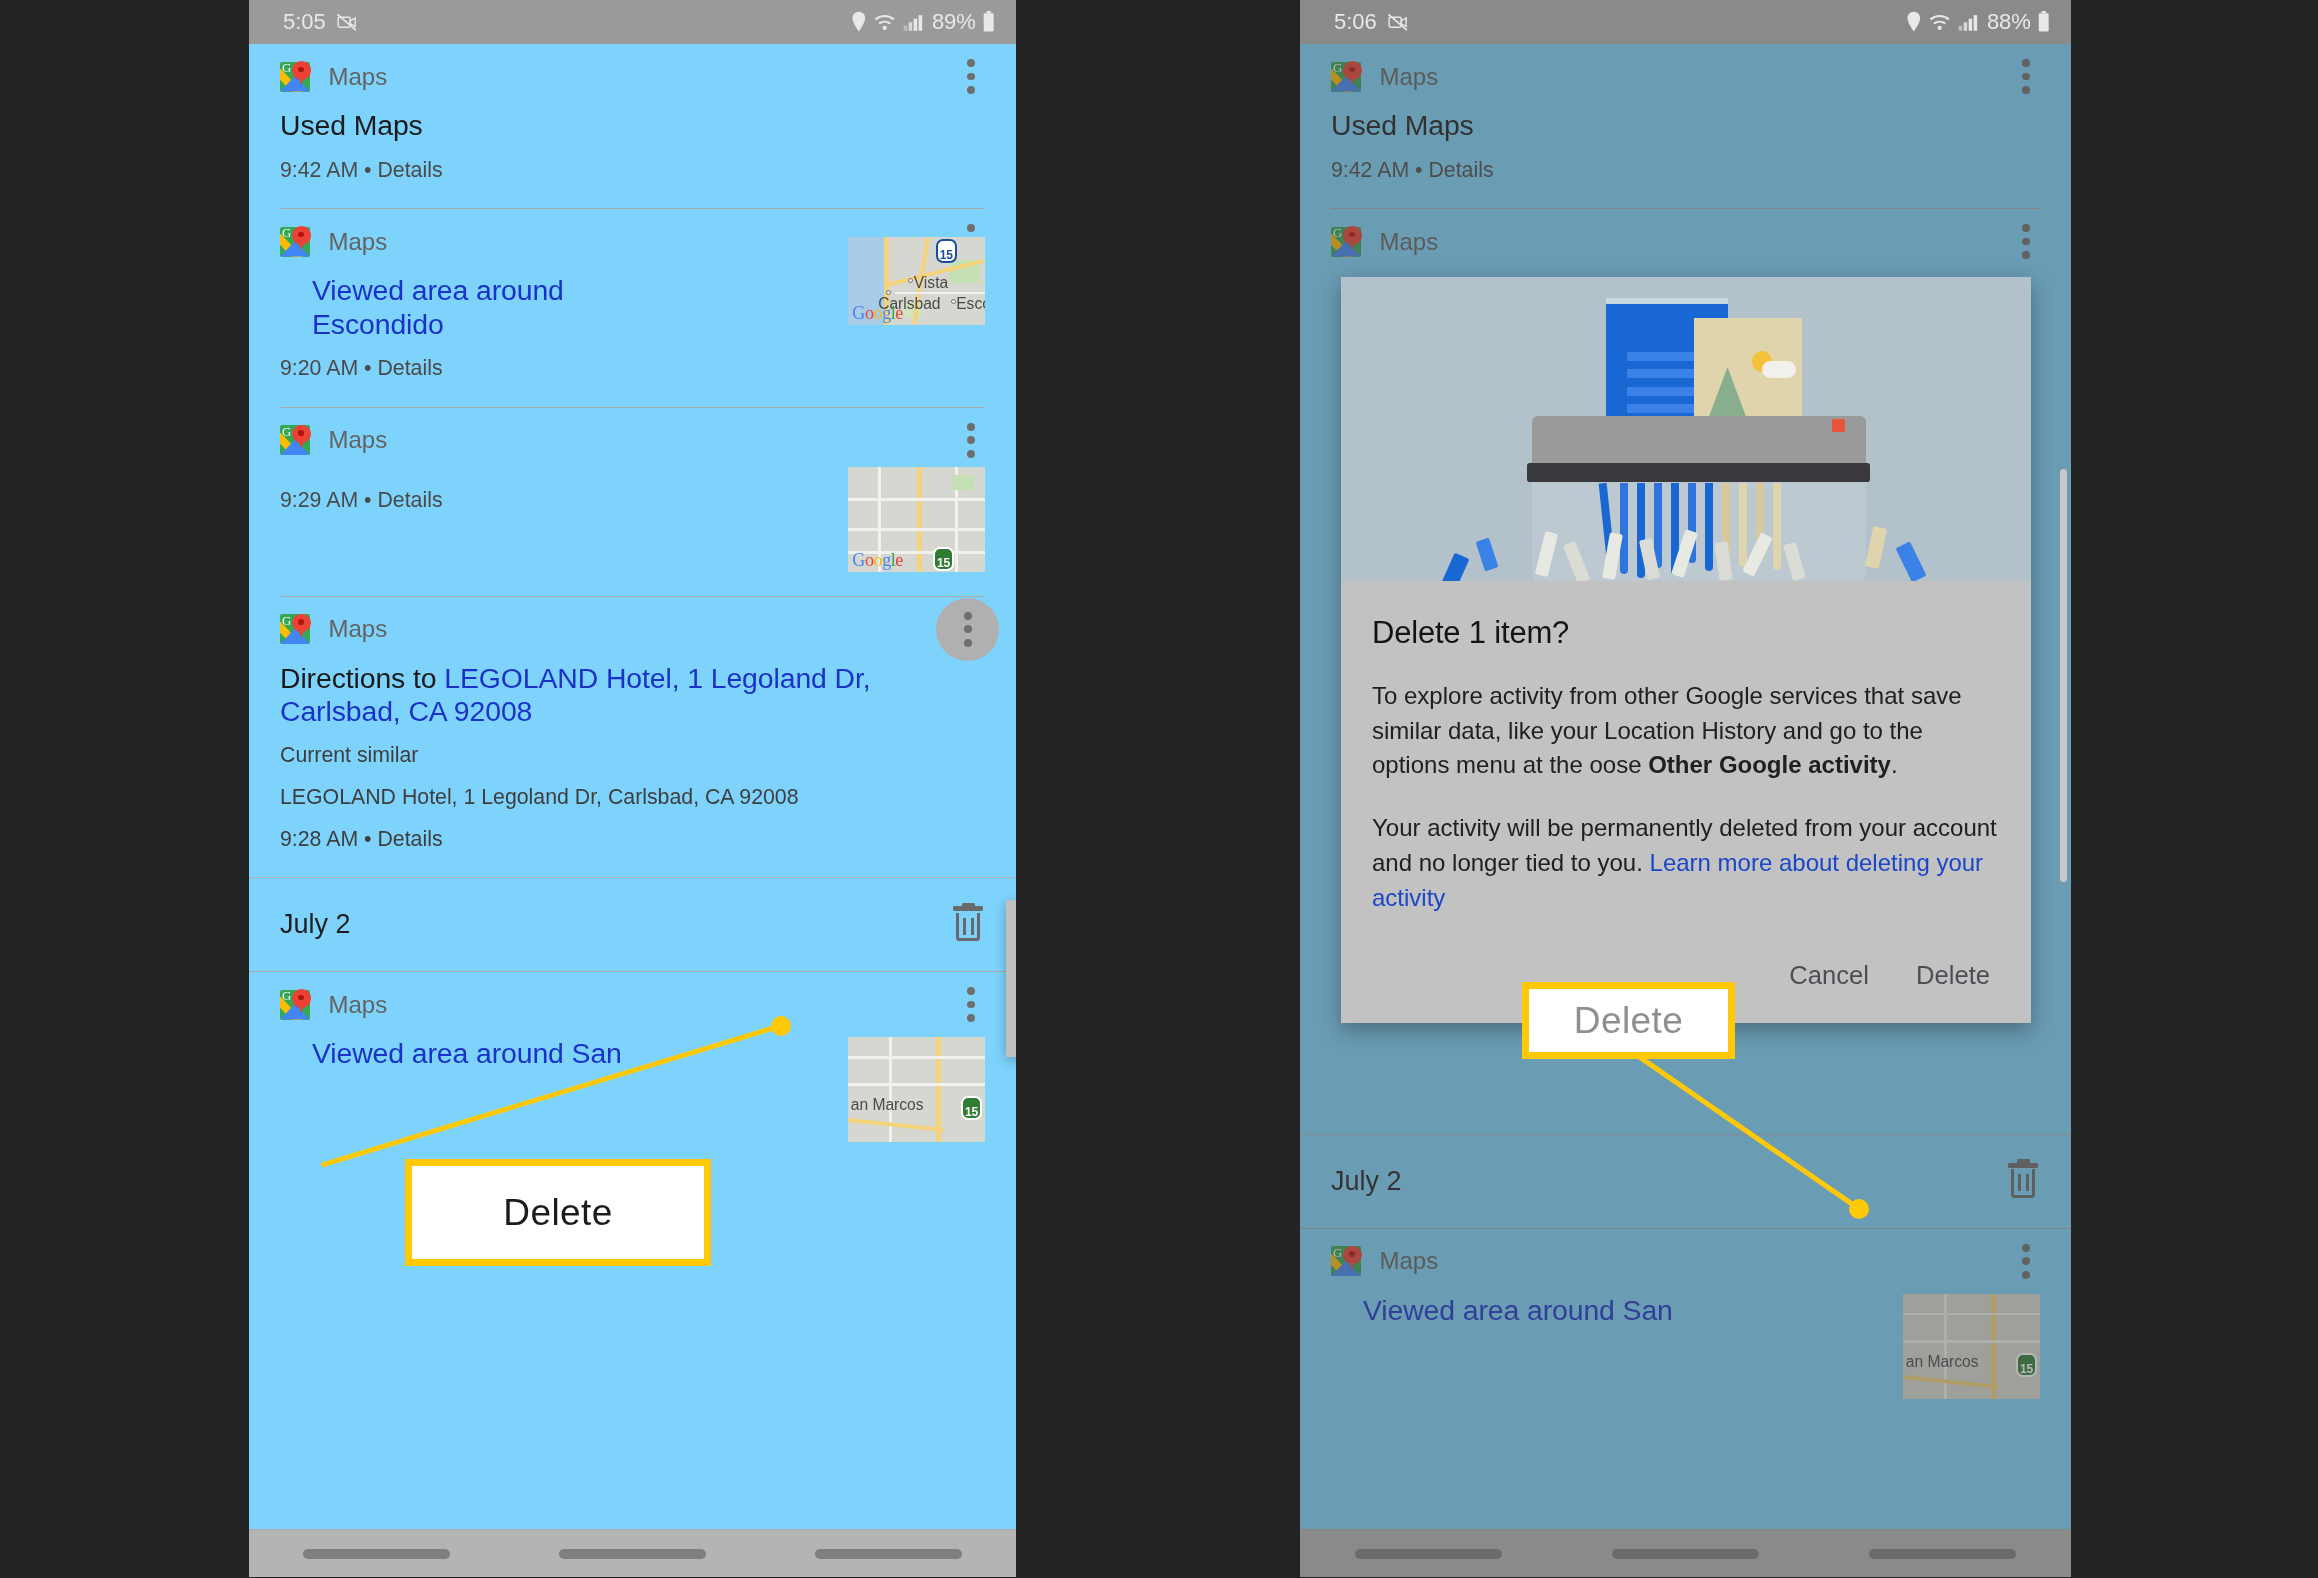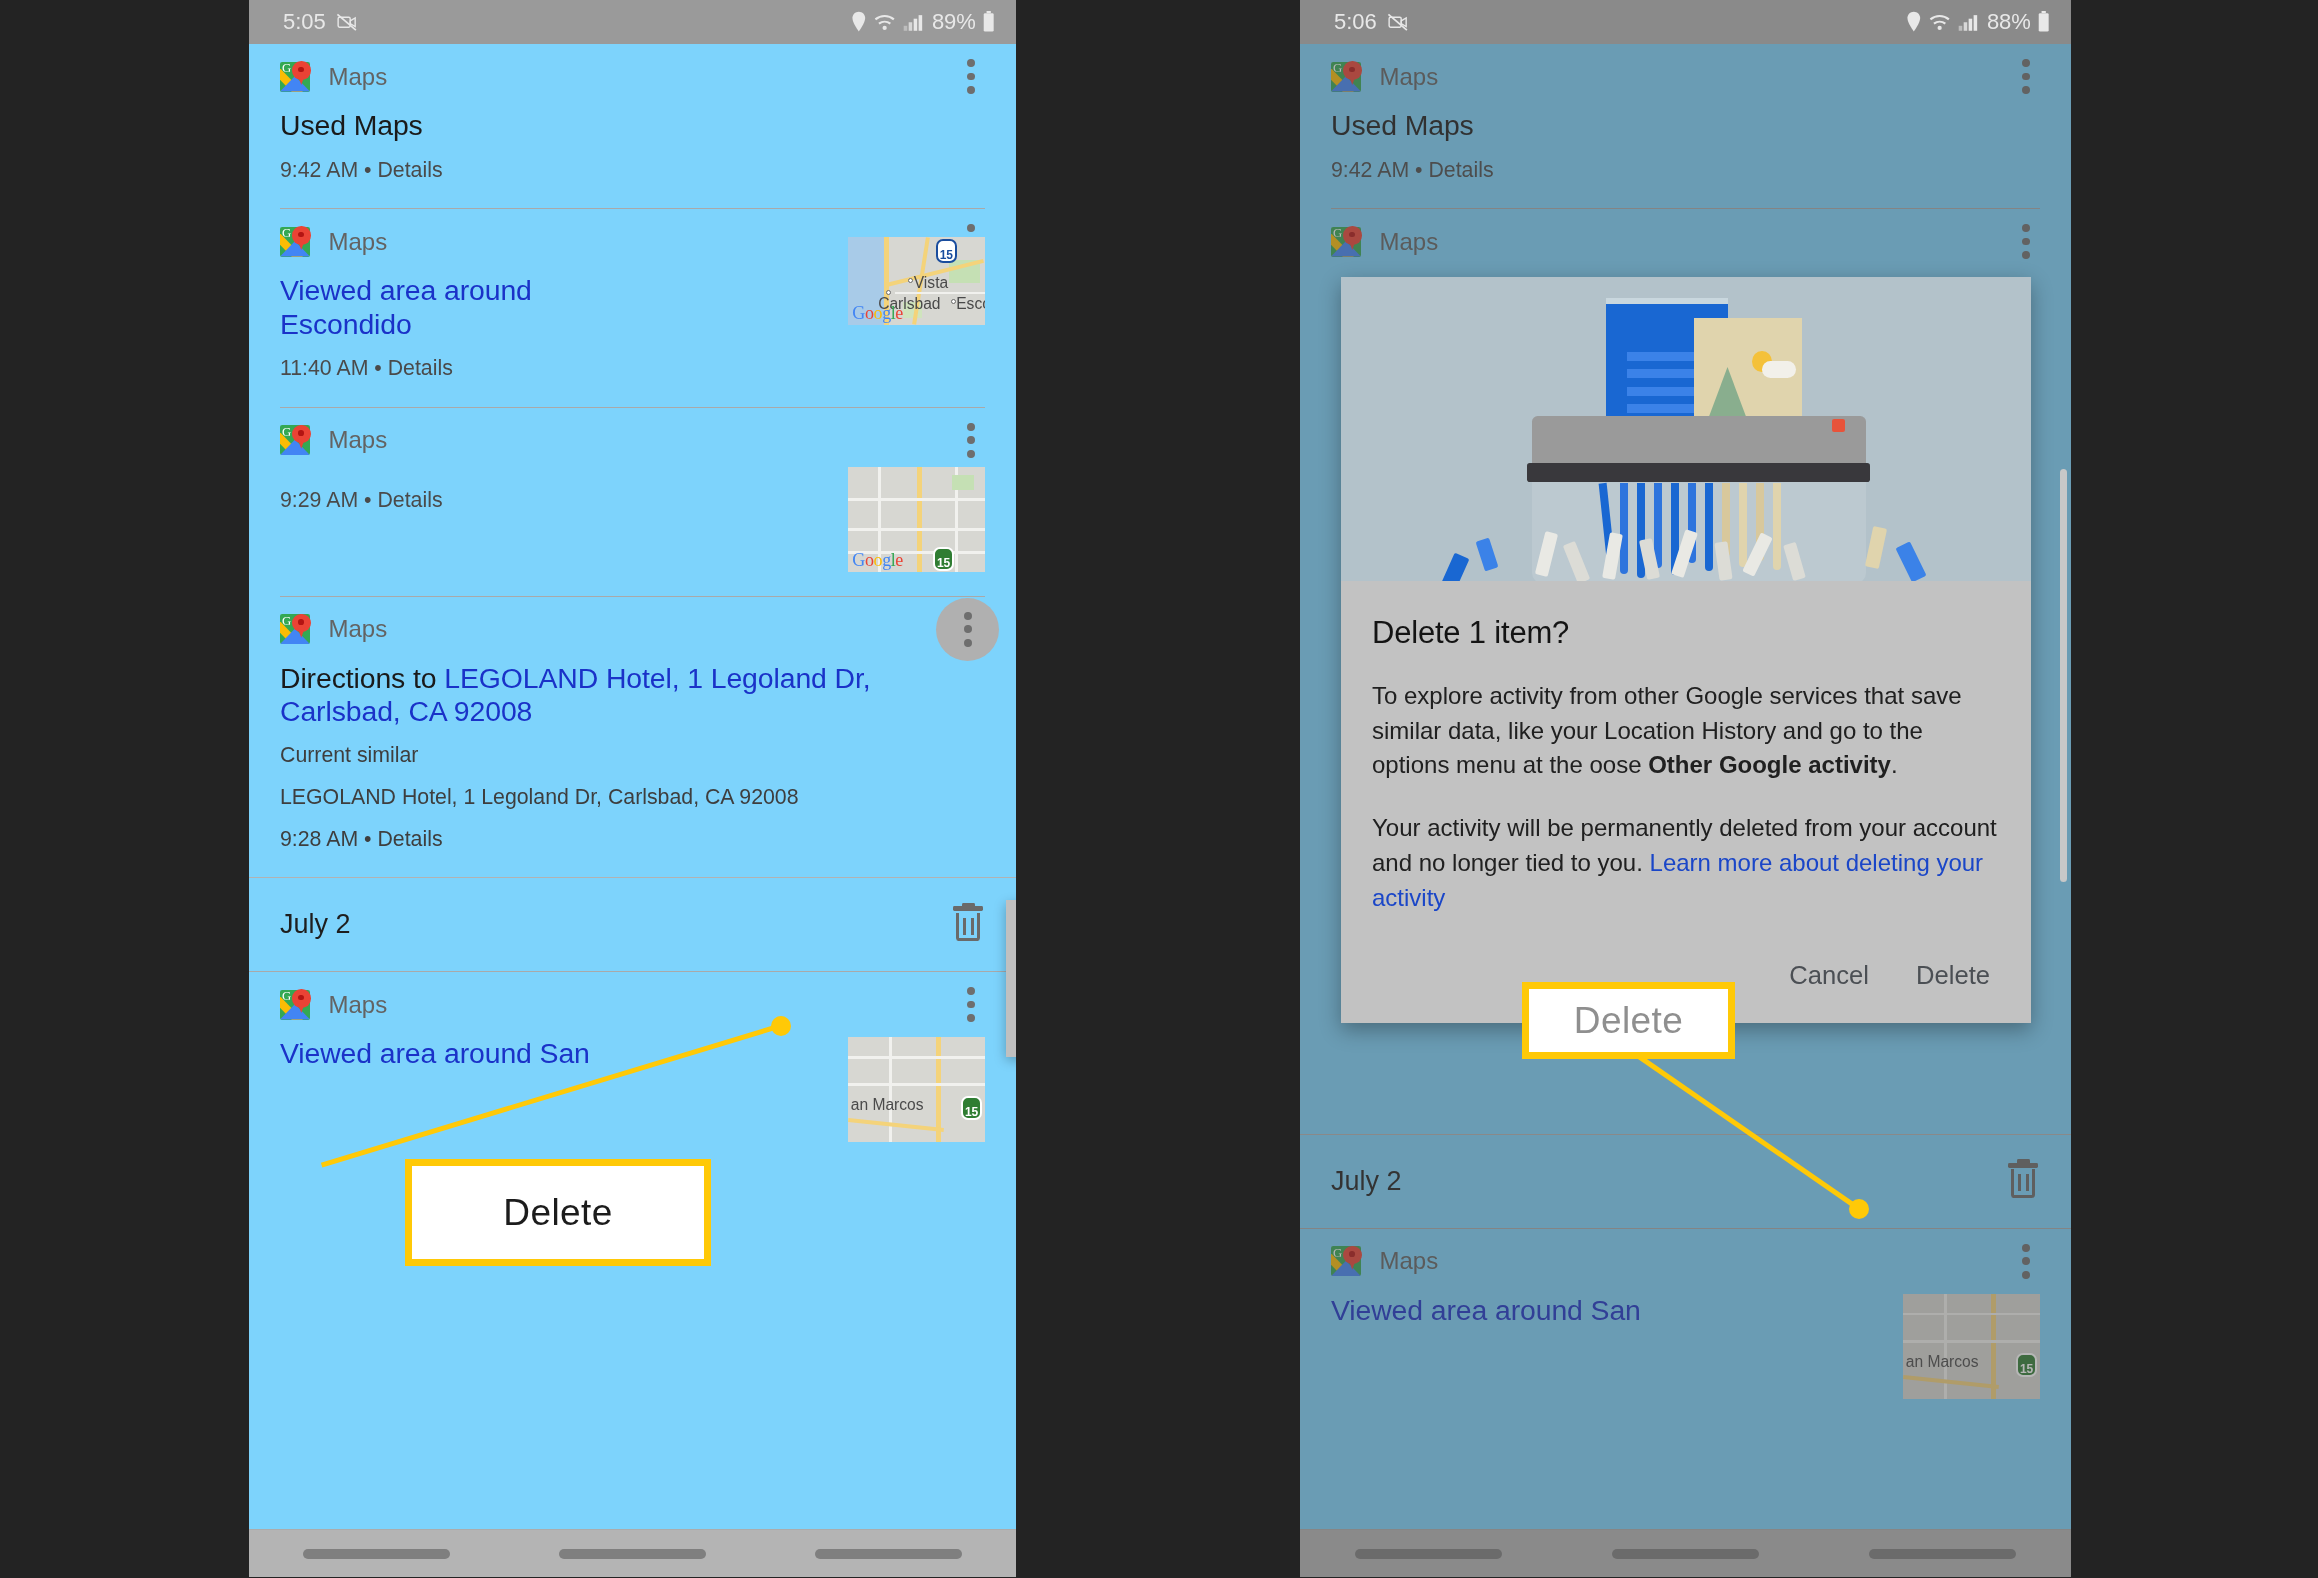--- a/index.html
+++ b/index.html
@@ -124,21 +124,21 @@
 
   .card-body { display: flex; padding-bottom: 24px; }
   .card-text { flex: 1 1 auto; min-width: 0; padding-right: 18.5px; }
   .title-line {
     font-size: 28.4px;
     line-height: 1.18;
     color: #1a1a1a;
     letter-spacing: -0.1px;
   }
   .title-line .lk { color: #1a32c8; }
-  .title-link { font-size: 28.4px; line-height: 1.18; color: #1a32c8; letter-spacing: -0.1px; }
+  .title-link { font-size: 28.4px; line-height: 1.18; color: #1a32c8; letter-spacing: -0.1px; margin-left: 32px; }
   .sub {
     font-size: 21.3px;
     color: #4a4a4a;
     margin-top: 14.2px;
     line-height: 1.3;
   }
   .meta-line { font-size: 21.3px; color: #3e3e3e; margin-top: 12.8px; line-height: 1.35; }
 
   
   .thumb {
@@ -435,21 +435,21 @@
         <span class="app-name">Maps</span>
         <span class="kebab">
             <span></span>
             <span></span>
             <span></span>
           </span>
       </div>
       <div class="card-body">
         <div class="card-text">
           <div class="title-link" style="max-width:341px">Viewed area around Escondido</div>
-          <div class="sub">11:40 AM • Details</div>
+          <div class="sub">9:20 AM • Details</div>
         </div>
         <div class="thumb" style="margin-top:-37px">
           <span class="water"></span>
           <span class="green1"></span>
             <span class="green2"></span>
           <span class="road-y" style="left:26%;top:0;width:5px;height:100%"></span>
           <span class="road-y" style="left:26%;top:38%;width:74%;height:4.3px;transform:rotate(-14deg)"></span>
           <span class="road-y" style="left:52%;top:0;width:4.3px;height:100%;transform:rotate(9deg)"></span>
           <span class="road-w" style="left:34%;top:62%;width:66%;height:2.8px"></span>
           <span class="shield" style="left:64%;top:2.1px">15</span>

